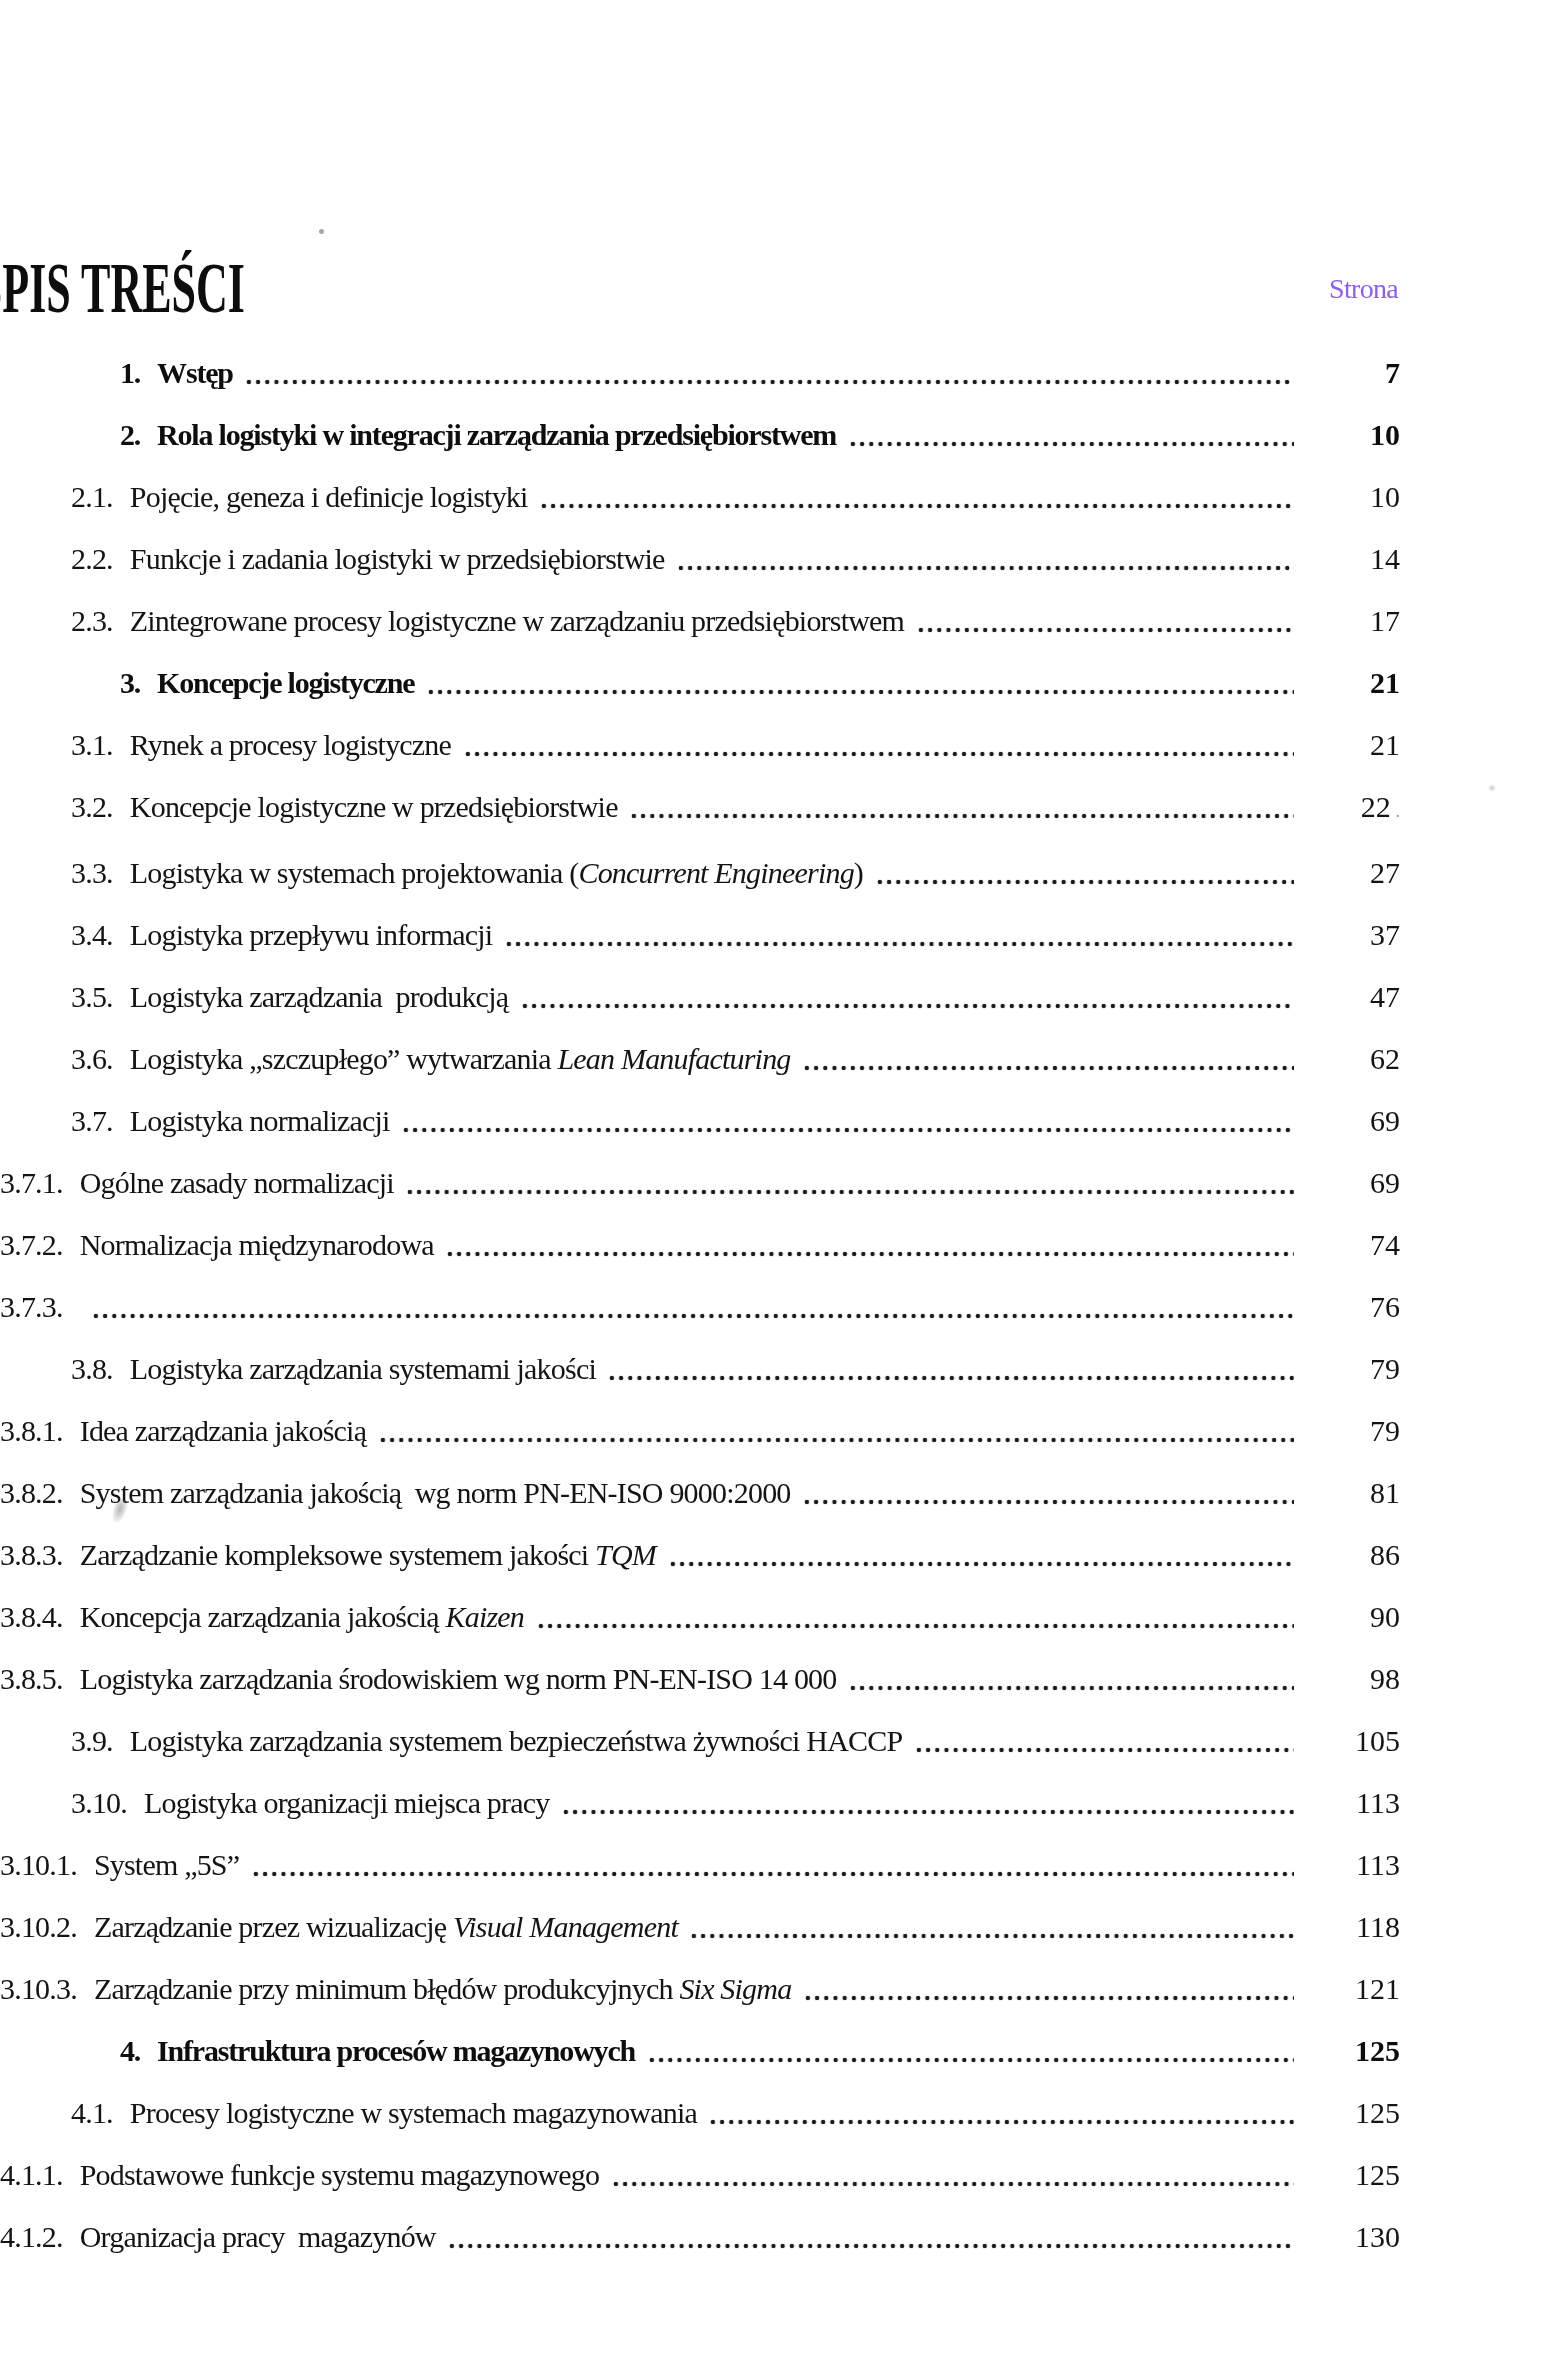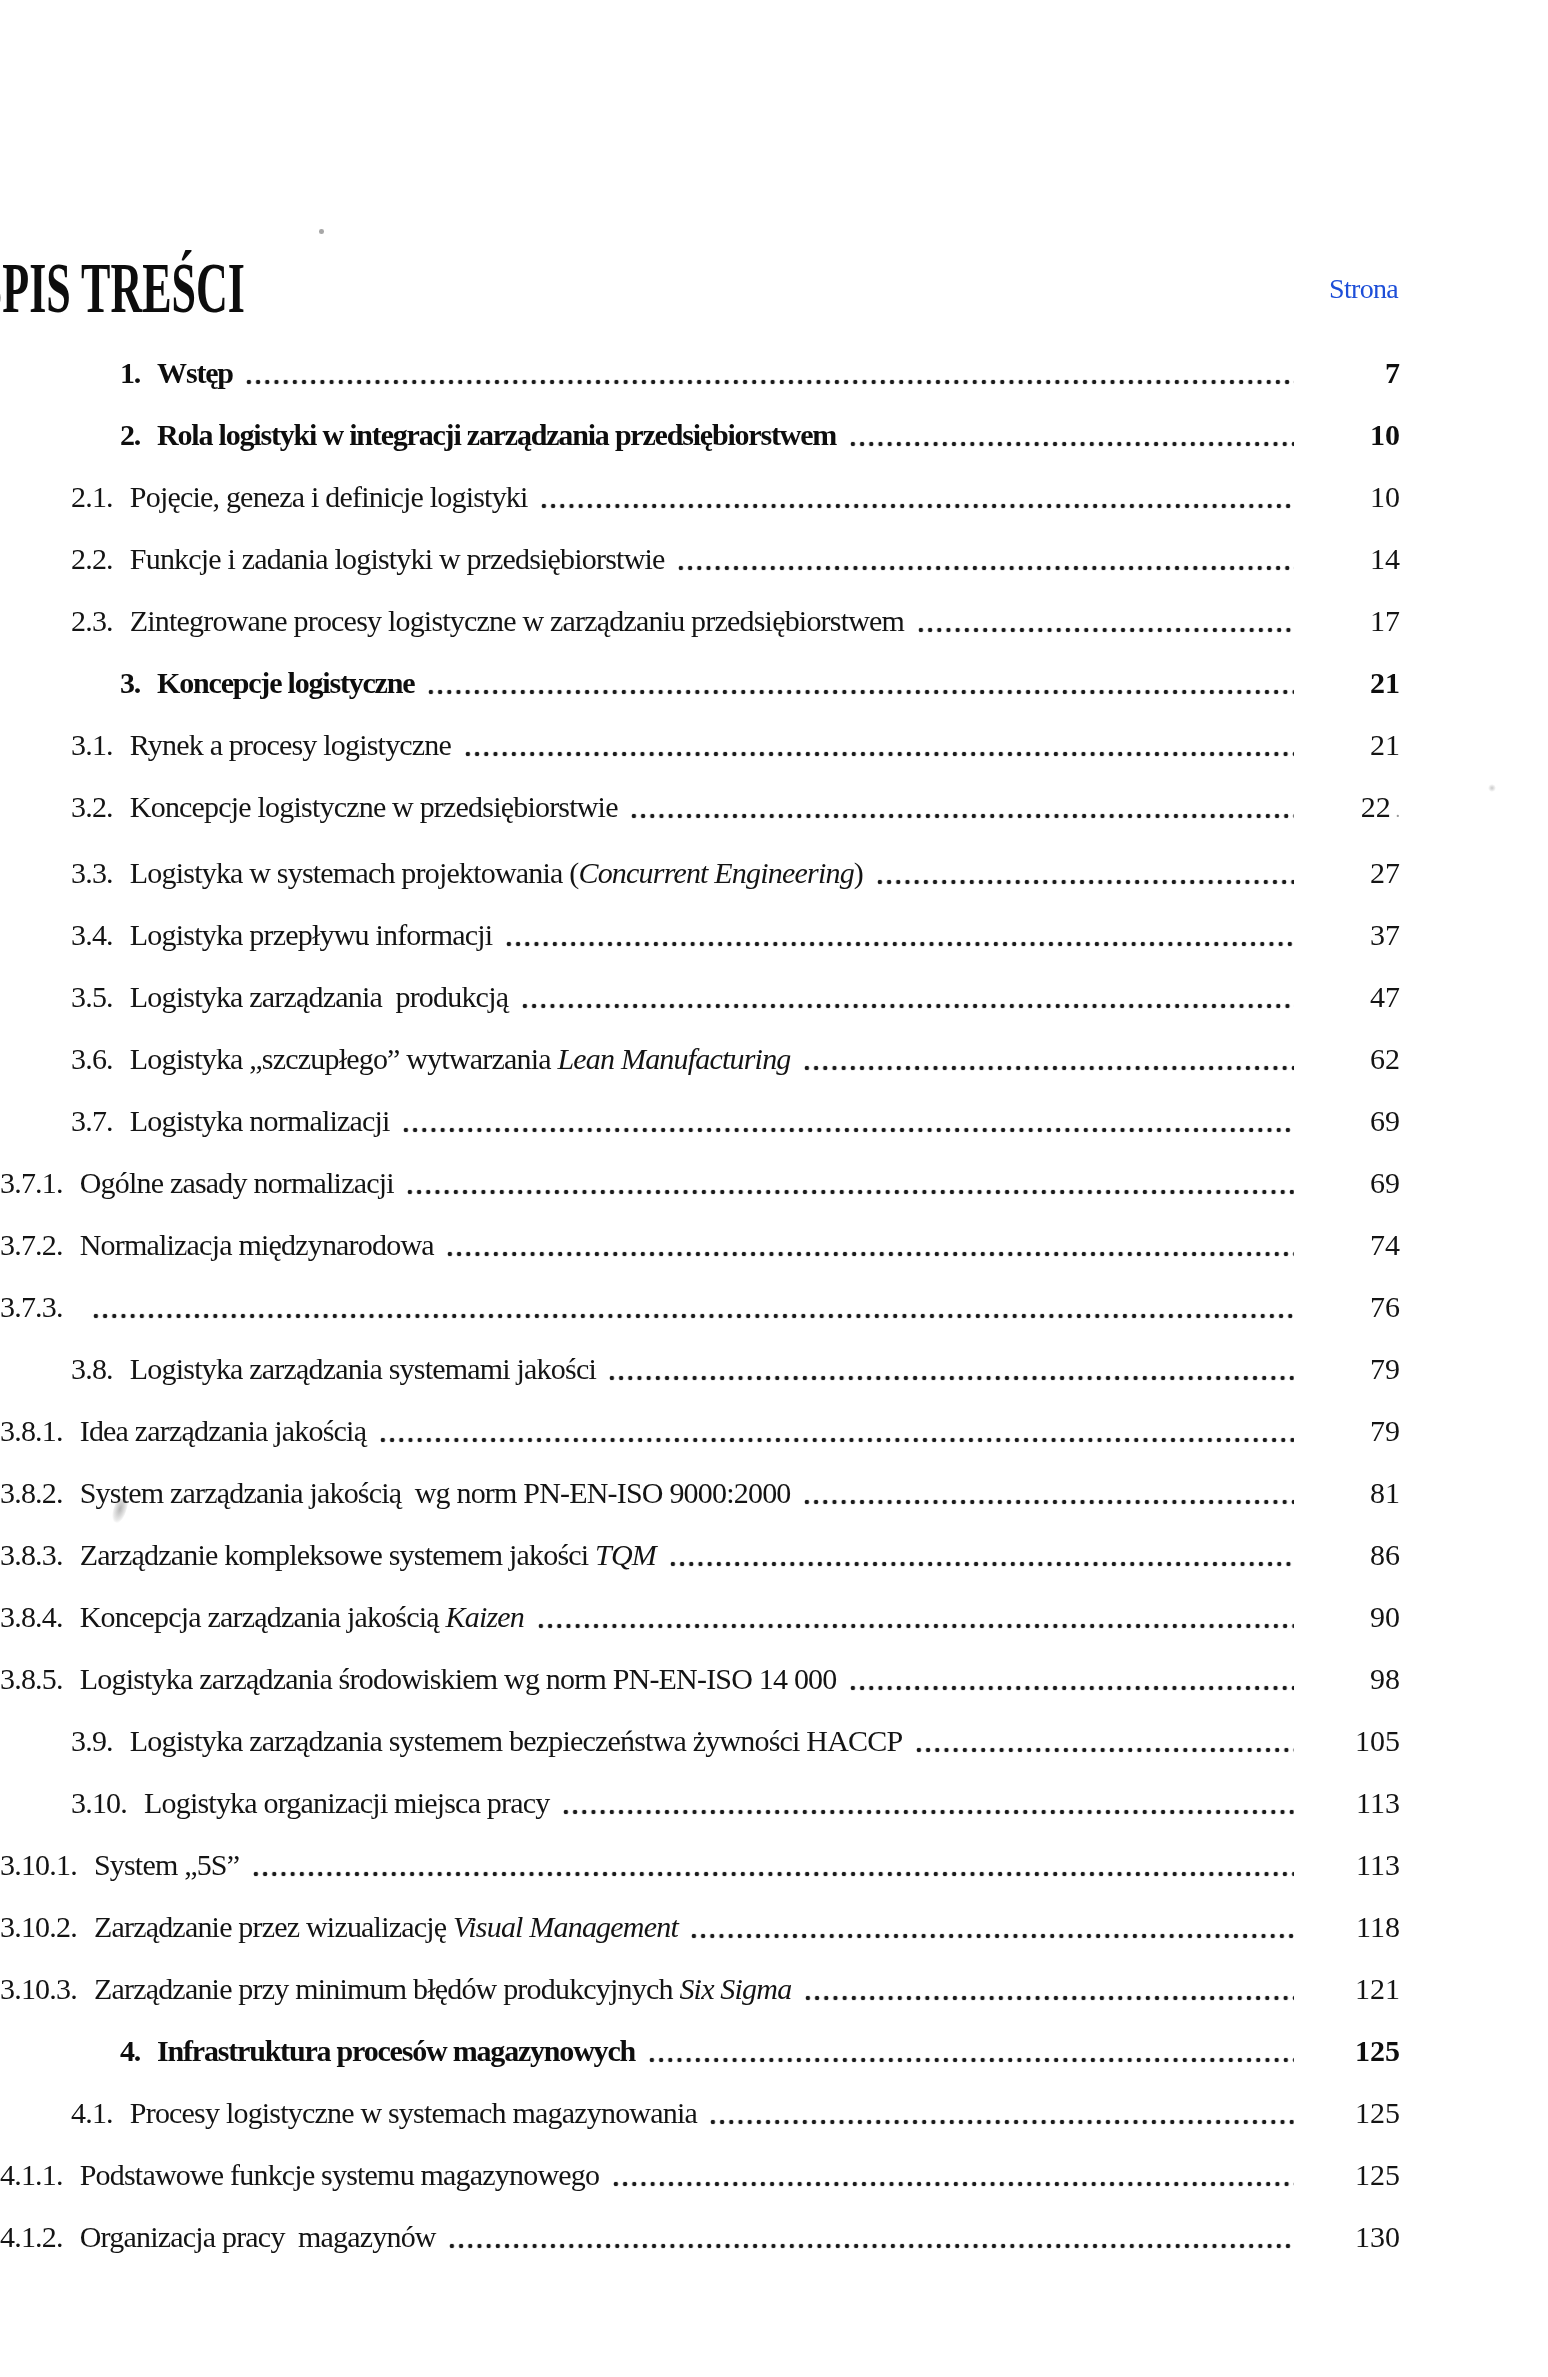--- a/index.html
+++ b/index.html
@@ -16,21 +16,21 @@
     text-align:left; font-weight:700; font-size:71px; line-height:1;
     white-space:nowrap; color:#0d0d0d;
   }
   .page-title .stretch {
     display:inline-block;
     transform:translateX(-104px) scaleX(0.62);
     transform-origin:center;
   }
   .strona {
     position:absolute; top:275px; right:151px;
-    font-size:28px; line-height:1; letter-spacing:-0.7px; color:#1d4ed8;
+    font-size:28px; line-height:1; letter-spacing:-0.7px; color:#8b5cf6;
   }
   .toc {
     position:absolute; top:342px; left:0; right:149px;
   }
   .row {
     display:flex; align-items:baseline;
     line-height:62px; font-size:30px;
     letter-spacing:-0.8px; white-space:pre; color:#141414;
   }
   .row .num { flex:0 0 auto; margin-right:17px; }

